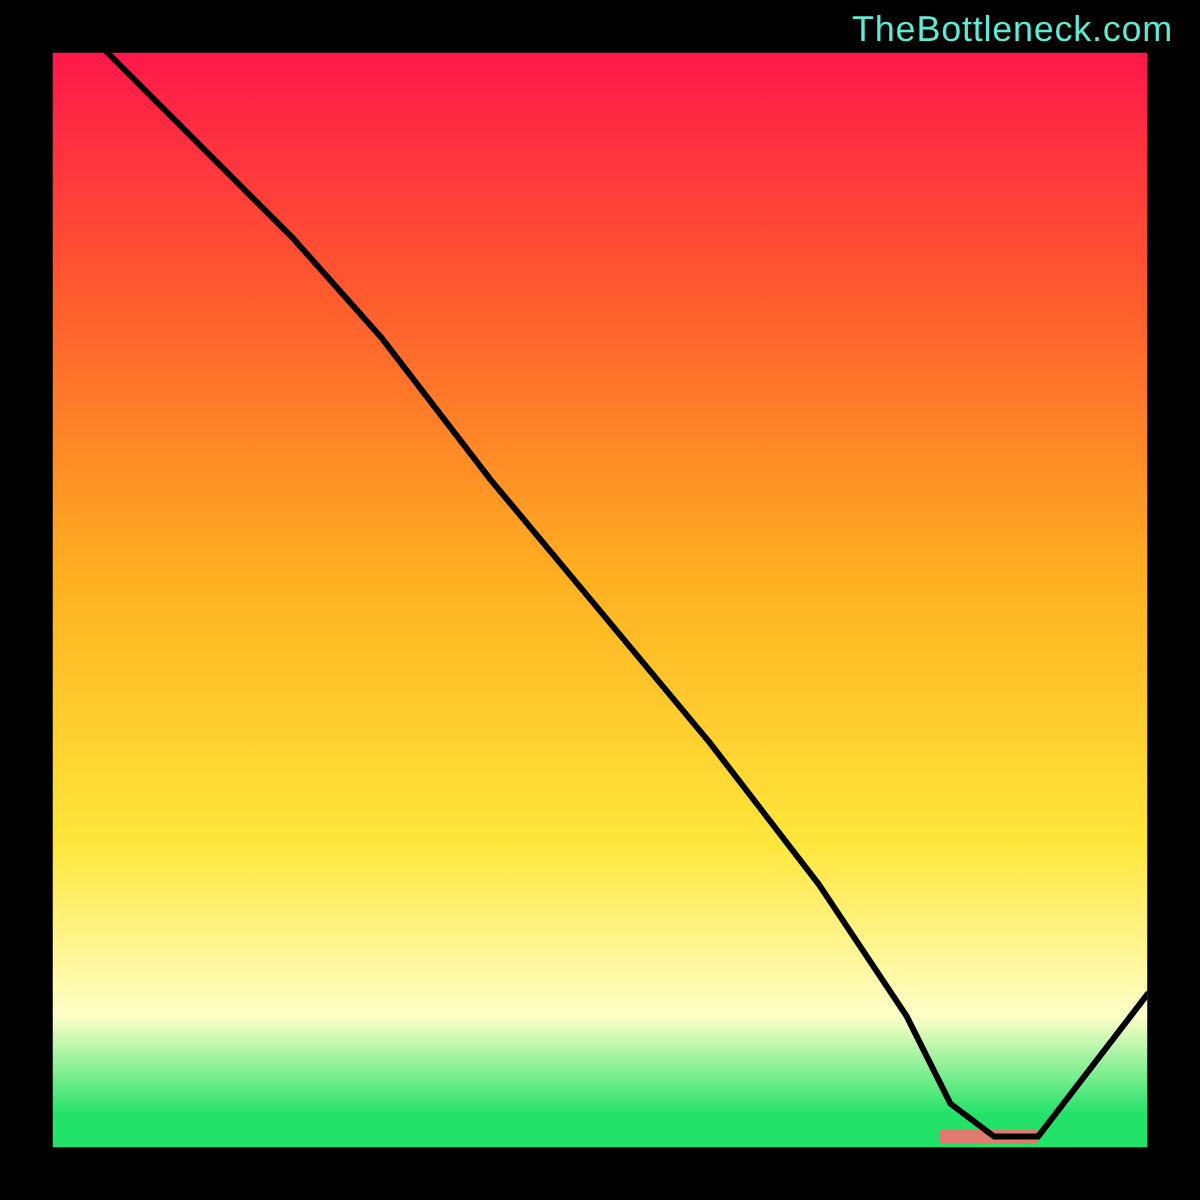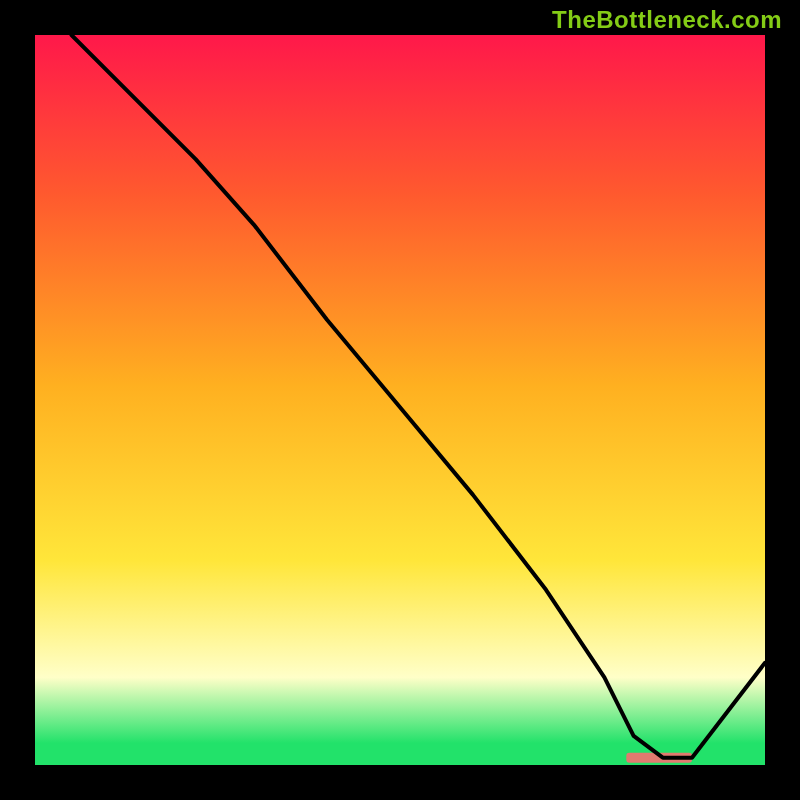--- a/index.html
+++ b/index.html
@@ -14,23 +14,23 @@
   .frame {
     position: relative;
     width: 800px;
     height: 800px;
     background: #000;
   }
   .watermark {
     position: absolute;
     top: 6px;
     right: 18px;
-    color: #84cc16;
+    color: #5eead4;
     font-size: 24px;
-    font-weight: 700;
+    font-weight: 400;
     letter-spacing: 0.5px;
     user-select: none;
   }
   .plot {
     position: absolute;
     left: 35px;
     top: 35px;
     width: 730px;
     height: 730px;
   }

